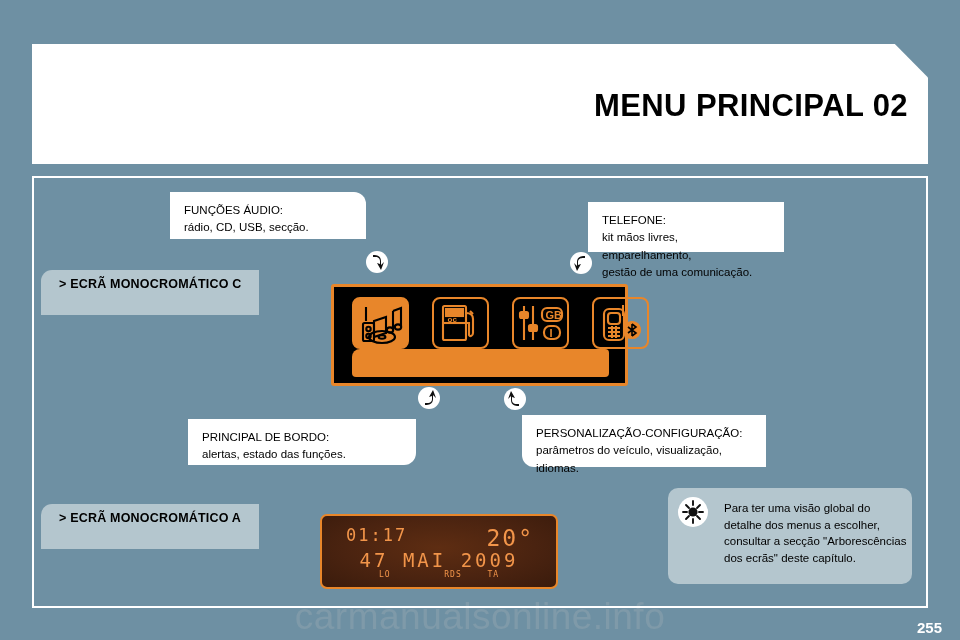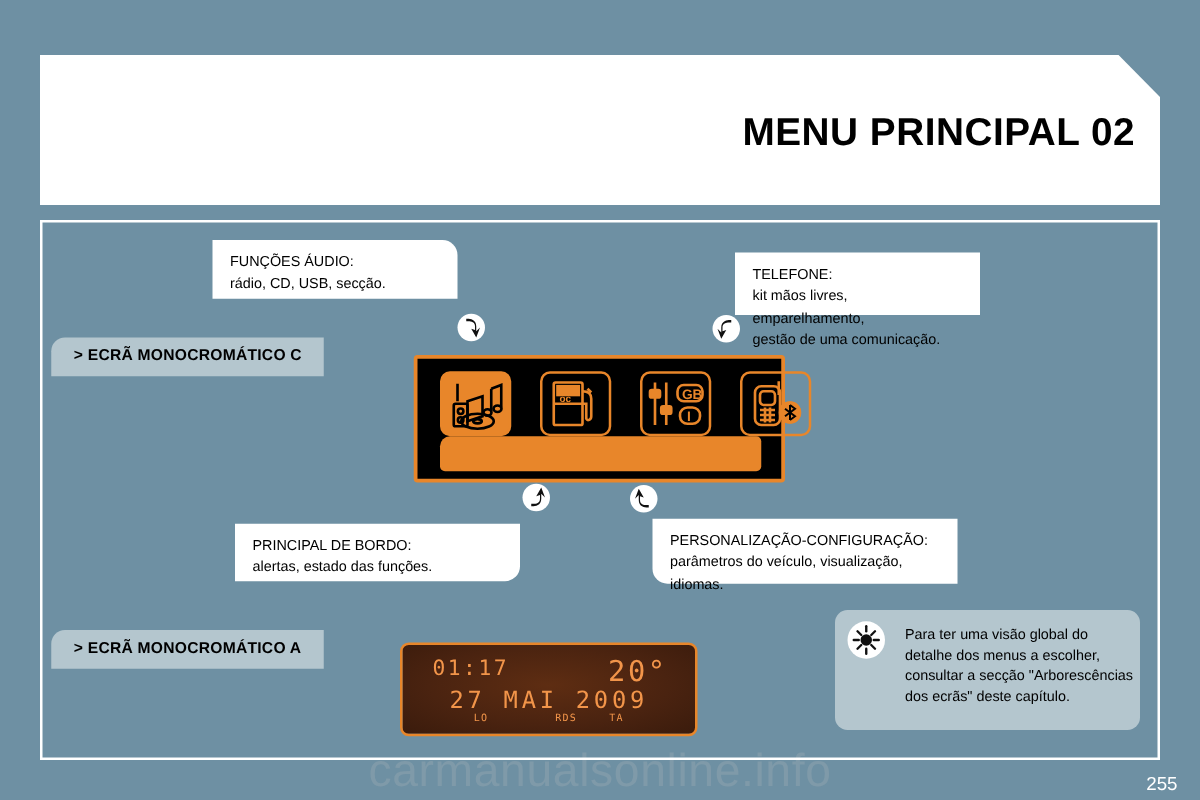--- a/index.html
+++ b/index.html
@@ -57,21 +57,21 @@
   }
 
   
   .section-tab {
     position: absolute;
     background: #b4c6ce;
     color: #000;
     font-size: 12.5px;
     font-weight: bold;
     letter-spacing: 0.2px;
-    padding: 7px 14px 10px 18px;
+    padding: 7px 14px 24px 18px;
     white-space: nowrap;
   }
   .tab-c { left: 41px; top: 270px; width: 218px; border-top-left-radius: 11px; }
   .tab-a { left: 41px; top: 504px; width: 218px; border-top-left-radius: 11px; }
 
   
   .callout {
     position: absolute;
     background: #ffffff;
     color: #000;
@@ -182,21 +182,21 @@
     background: #ffffff;
     border-radius: 50%;
   }
   .tip-icon svg { display: block; }
 
   
   .page-num {
     position: absolute;
     right: 18px; bottom: 4px;
     font-size: 15px;
-    font-weight: normal;
+    font-weight: bold;
     color: #ffffff;
   }
 </style>
 </head>
 <body>
 
 <div id="page">
 
   <div class="watermark">carmanualsonline.info</div>
 
@@ -317,21 +317,21 @@
           </g>
         </svg>
       </div>
 
     </div>
   </div>
 
   <div class="screen-a">
     <div class="lcd-txt lcd-time">01:17</div>
     <div class="lcd-txt lcd-temp">20°</div>
-    <div class="lcd-txt lcd-date">27 MAI 2009</div>
+    <div class="lcd-txt lcd-date">47 MAI 2009</div>
     <div class="lcd-txt lcd-flags">
       <span>LO</span>
       <span class="gapA"></span>
       <span>RDS</span>
       <span class="gapB"></span>
       <span>TA</span>
     </div>
   </div>
 
   <div class="tipbox">

